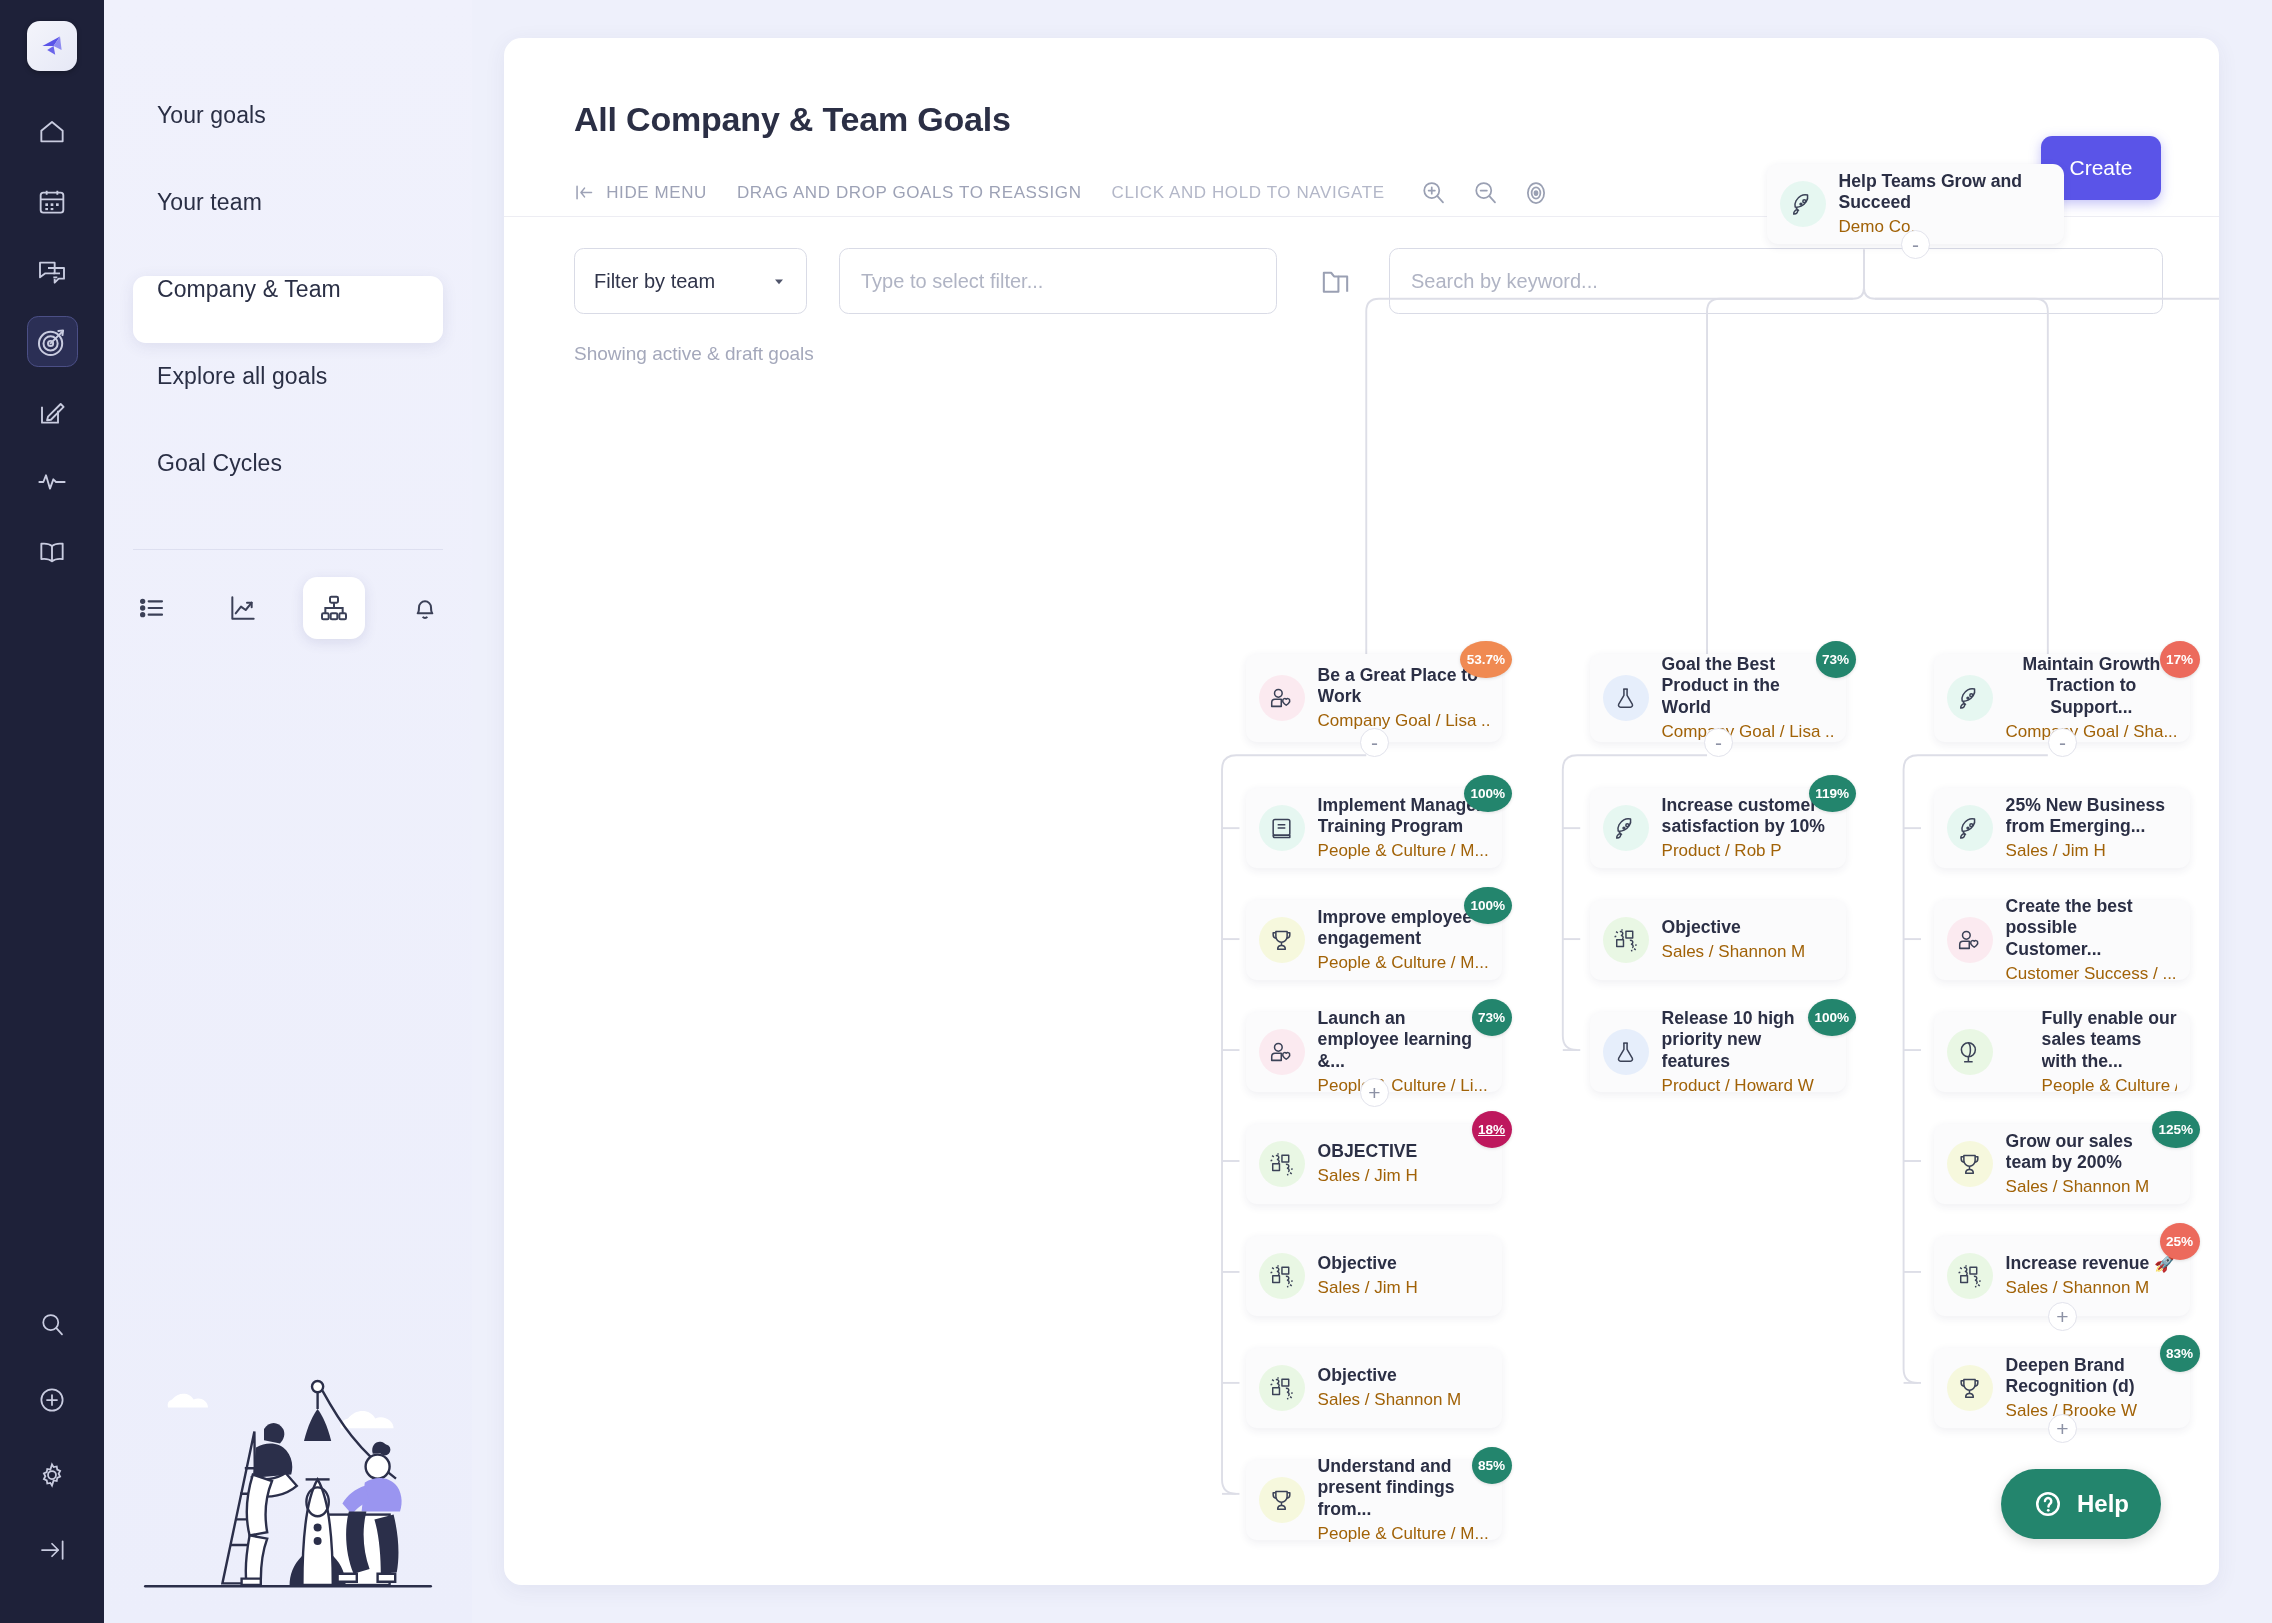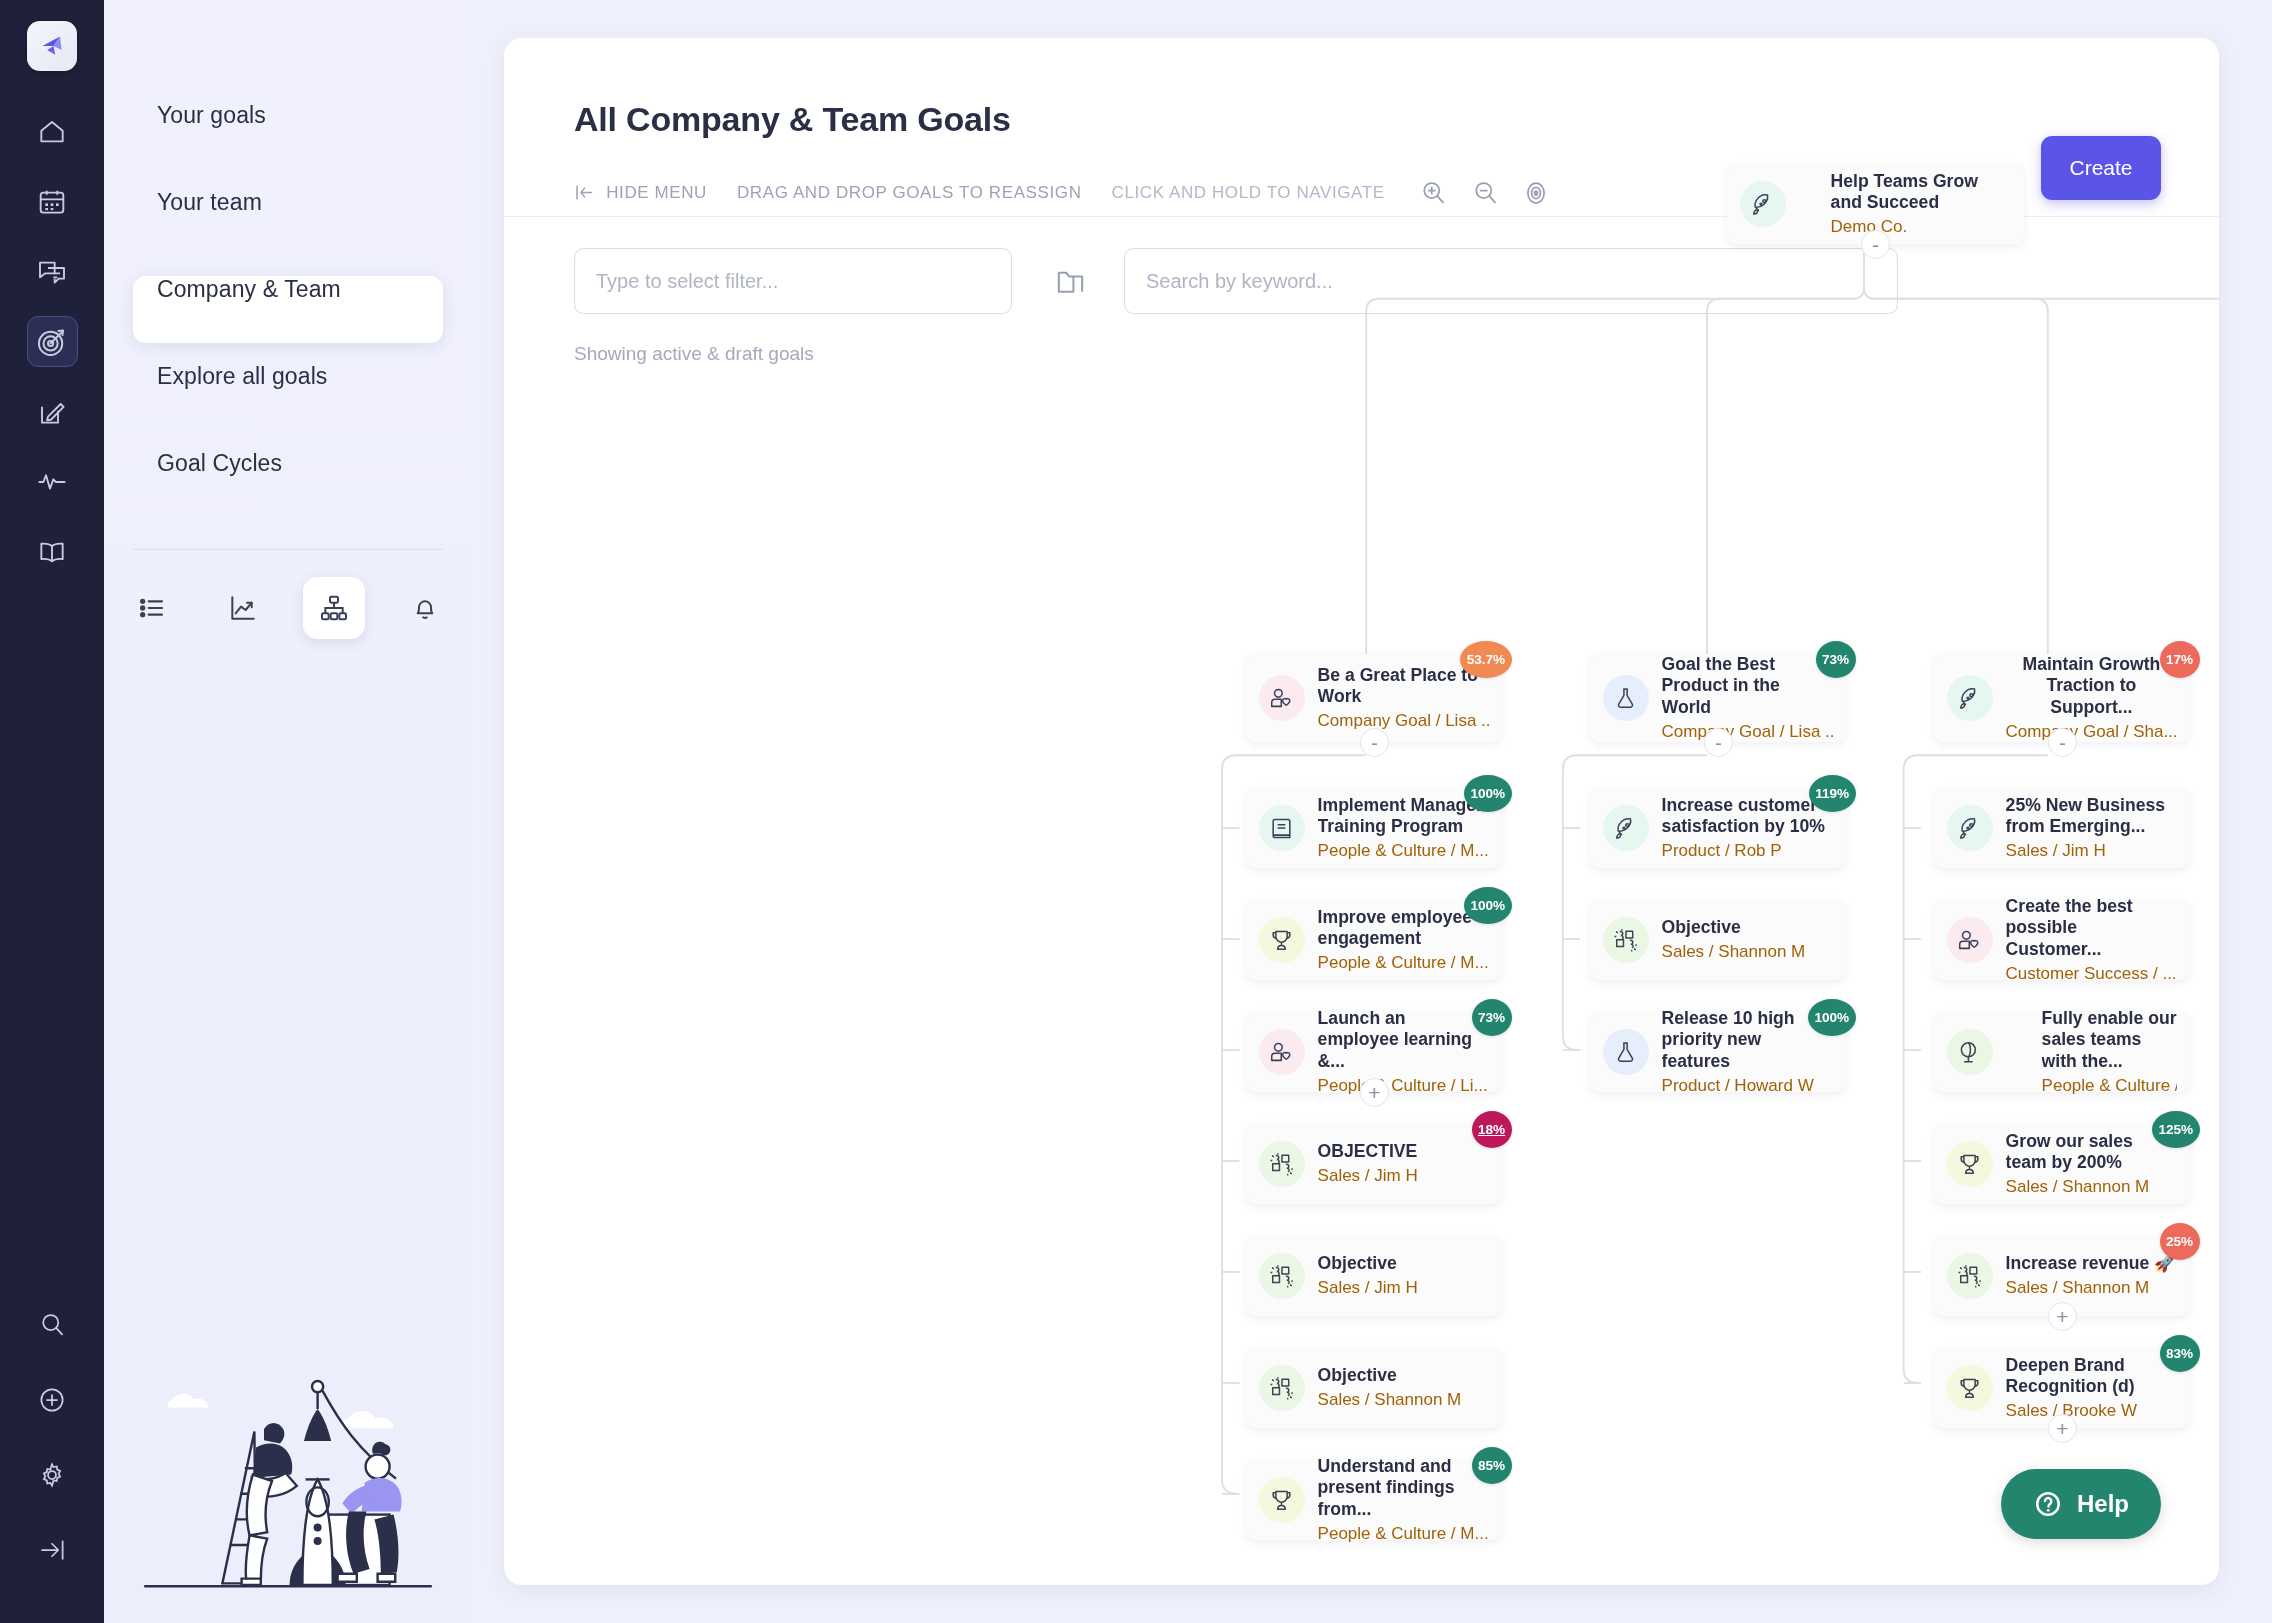--- a/index.html
+++ b/index.html
@@ -347,20 +347,26 @@
             </svg>
         </div>
       </div>
 
       <div class="create-btn">
           <span>Create</span>
         </div>
       <div class="divider"></div>
 
       <div class="filters">
+        <div class="sel-team">
+          <span>Filter by team</span>
+          <svg width="16" height="16" viewBox="0 0 20 20">
+              <path d="M5 8l5 6 5-6z" fill="#50556b"></path>
+            </svg>
+        </div>
         <div class="inp-filter">
           <span>Type to select filter...</span>
         </div>
         <div class="folder-icon">
           <svg width="35" height="35" viewBox="0 0 24 24" fill="none" stroke="currentColor" stroke-width="1.4" stroke-linejoin="round">
               <path d="M4 19V6h5l2 2.5h3V19z"></path>
               <path d="M14 8.5h6V19"></path>
             </svg>
         </div>
         <div class="inp-search">
@@ -405,21 +411,21 @@
             <path d="M1766 1128 H 1788" fill="none" stroke="#dddee7" stroke-width="2.4"></path>
             <path d="M1766 1268 H 1788" fill="none" stroke="#dddee7" stroke-width="2.4"></path>
             <path d="M1766 1408 H 1788" fill="none" stroke="#dddee7" stroke-width="2.4"></path>
             <path d="M1766 1548 H 1788" fill="none" stroke="#dddee7" stroke-width="2.4"></path>
             <path d="M1766 1688 H 1788" fill="none" stroke="#dddee7" stroke-width="2.4"></path>
             <path d="M2378 896 H 2214 Q 2196 896 2196 914 V 1250 Q 2196 1268 2214 1268" fill="none" stroke="#dddee7" stroke-width="2.4"></path>
             <path d="M2196 988 H 2218" fill="none" stroke="#dddee7" stroke-width="2.4"></path>
             <path d="M2196 1128 H 2218" fill="none" stroke="#dddee7" stroke-width="2.4"></path>
             <path d="M2196 1268 H 2218" fill="none" stroke="#dddee7" stroke-width="2.4"></path>
           </svg>
-          <div class="node" style="left: 1223px; top: 126px; width: 297px; height: 80px; gap: 32px;">
+          <div class="node" style="left: 1263px; top: 126px; width: 297px; height: 80px;">
             <div class="ico" style="background: rgb(230, 247, 241);">
               <svg viewBox="0 0 24 24" fill="none" stroke="currentColor" stroke-width="1.35" stroke-linejoin="round" width="27" height="27">
                 <path d="M5.5 14.2c-1-3.4 1.4-8 5-9.9 1.9-1 4-1.2 6-.7.4 2-.1 4.1-1.2 5.9-2.1 3.4-6.6 5.5-9.8 4.7z"></path>
                 <circle cx="13.6" cy="9" r="1.3"></circle>
                 <circle cx="10.6" cy="11.6" r=".8"></circle>
                 <path d="M6.2 15.1l2.6 2.4"></path>
                 <path d="M5.4 17.6c-.9.8-1.3 2-1.2 2.9 1 .1 2.2-.3 3-1.2.6-.7.6-1.7 0-2.3-.6-.5-1.3-.3-1.8.6z"></path>
               </svg>
             </div>
             <div class="txt">

